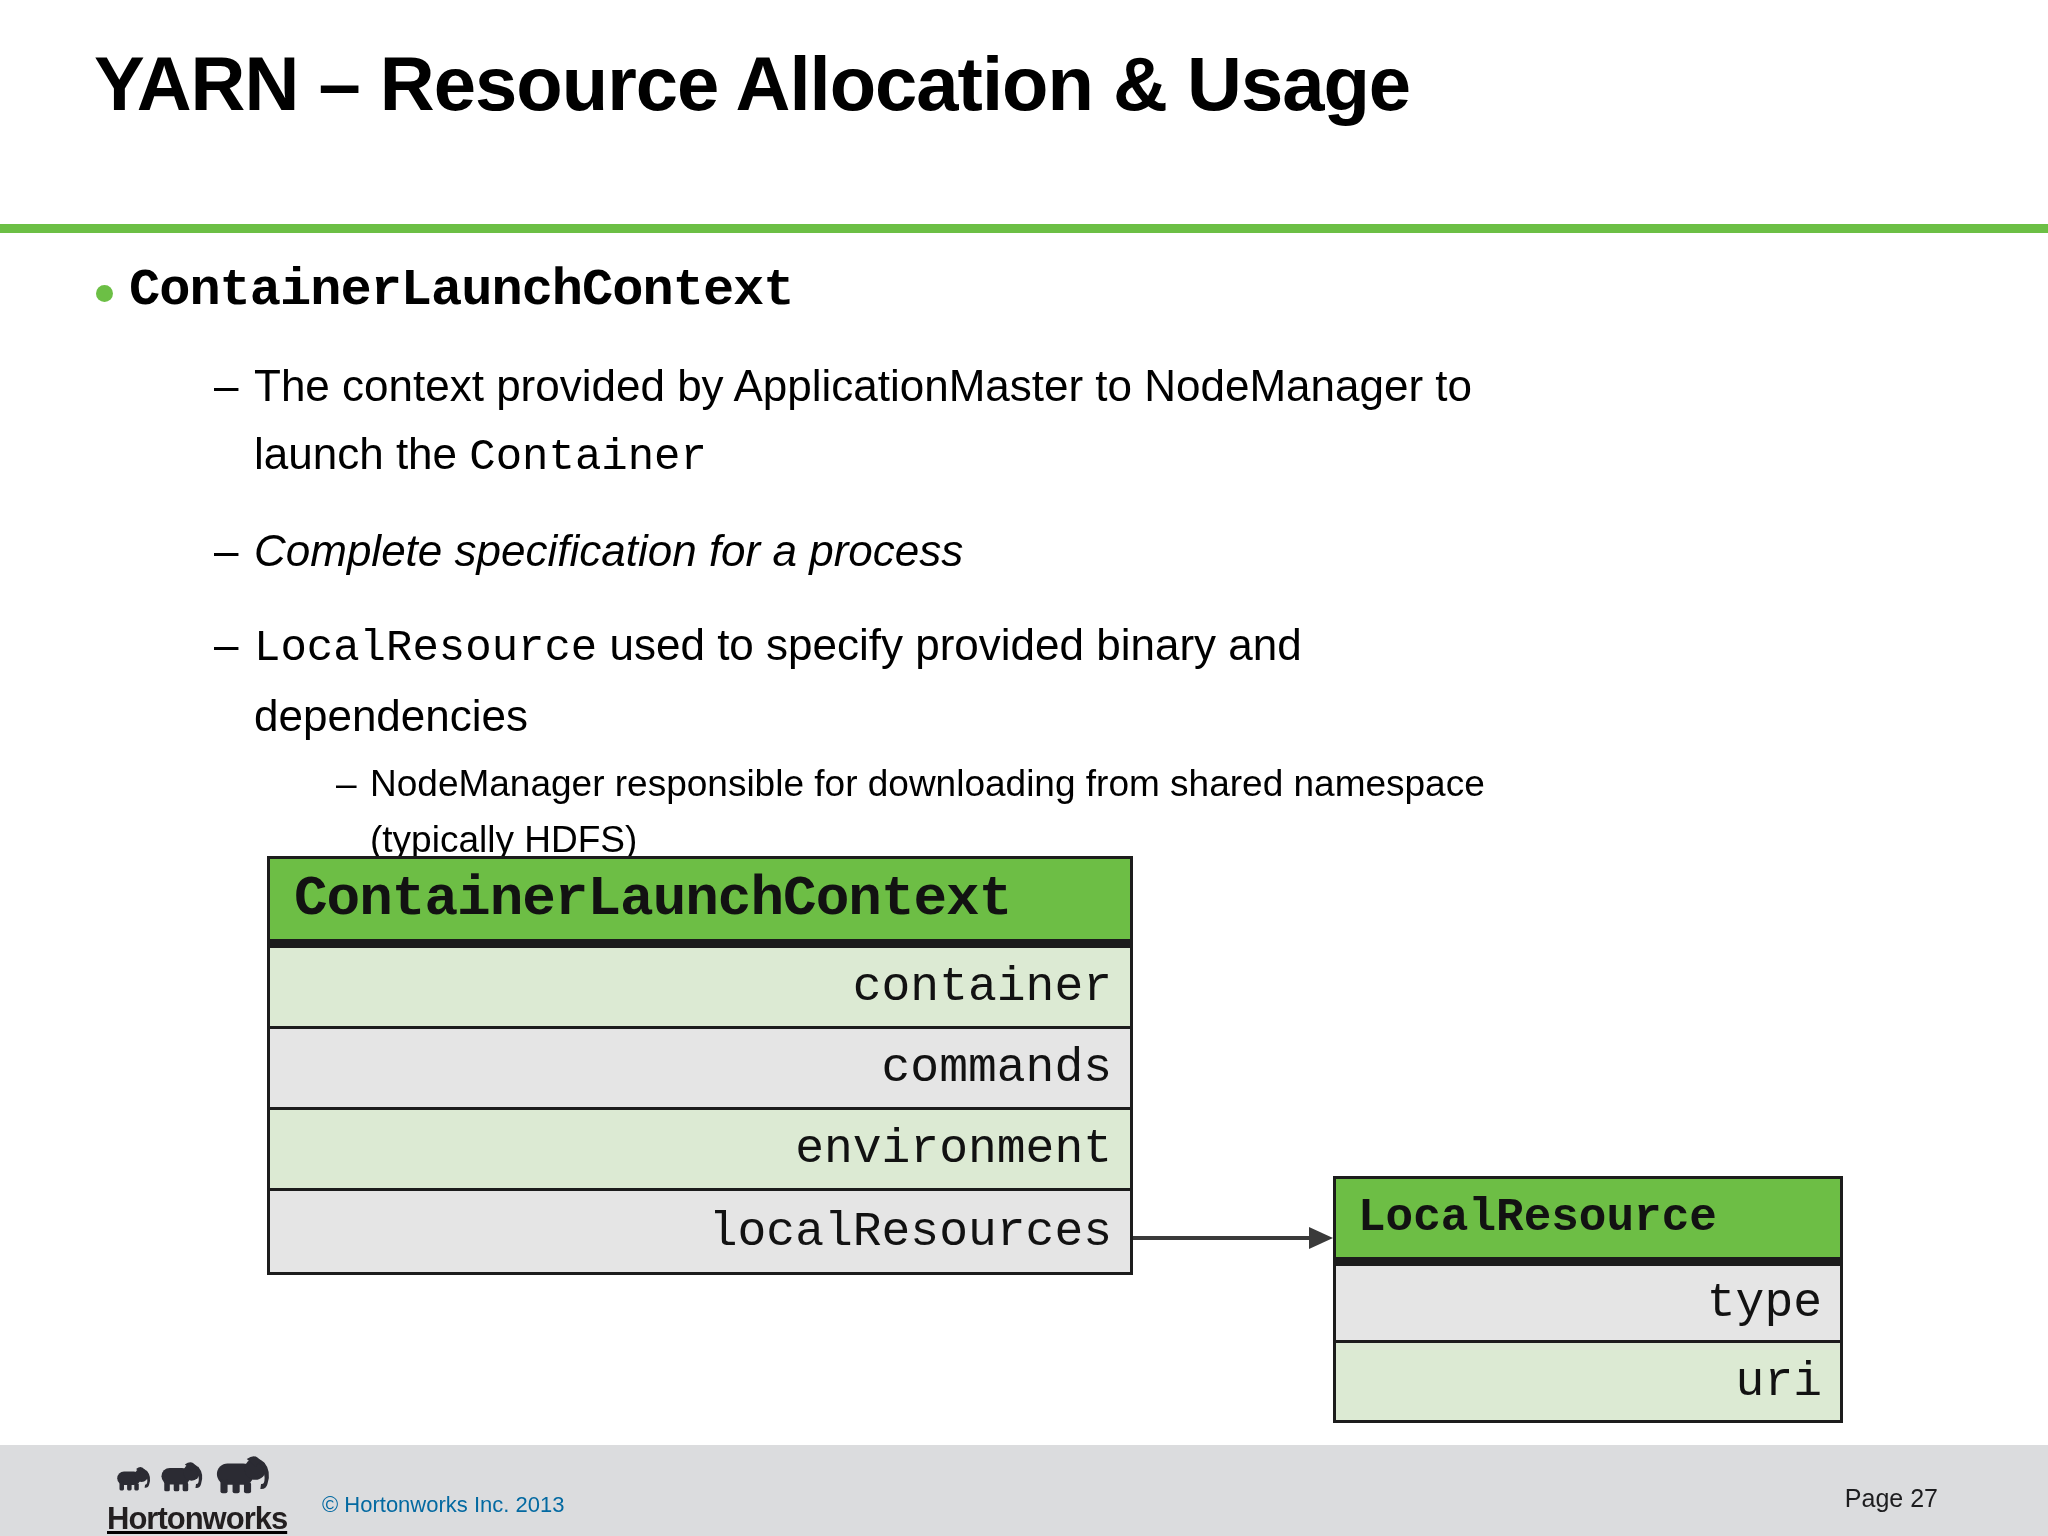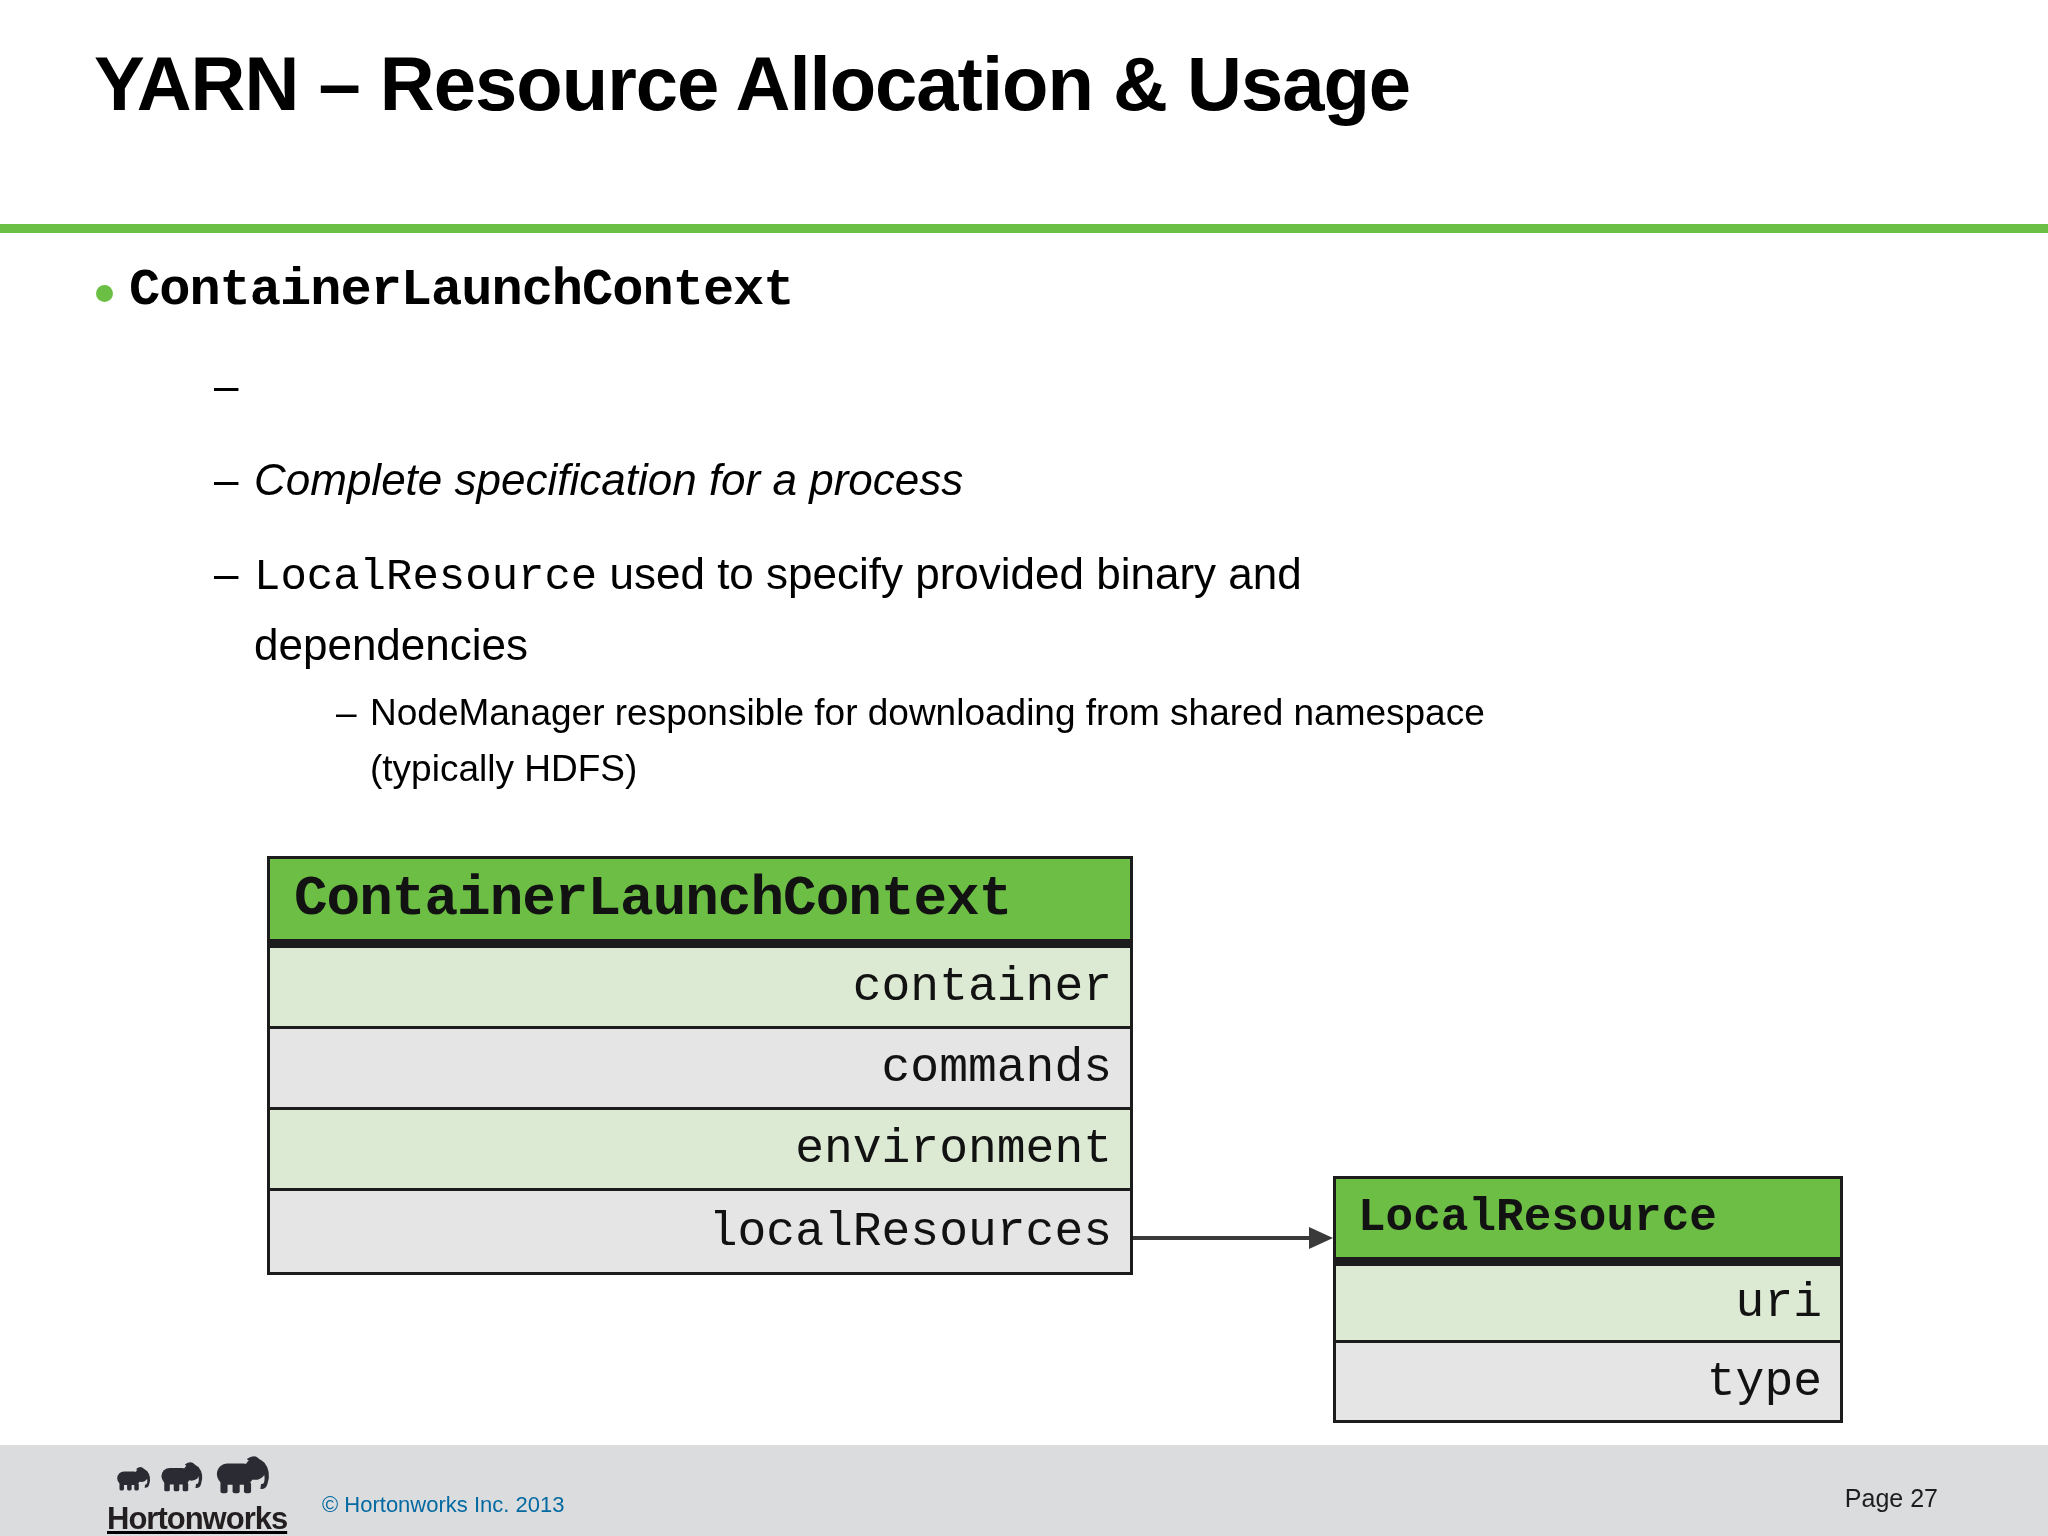--- a/index.html
+++ b/index.html
@@ -103,20 +103,24 @@
 
 <div class="content">
 
   <div class="l1">
     <span class="dot"></span>
     <span class="l1-text">ContainerLaunchContext</span>
   </div>
 
   <div class="l2">
     <span class="dash">–</span>
+    <span>
+      <span>The context provided by ApplicationMaster to NodeManager to</span><br>
+      <span>launch the </span><span class="mono">Container</span>
+    </span>
   </div>
 
   <div class="l2">
     <span class="dash">–</span>
     <span class="italic">Complete specification for a process</span>
   </div>
 
   <div class="l2">
     <span class="dash">–</span>
     <span>
@@ -146,22 +150,22 @@
 </div>
 
 <svg class="assoc-arrow" width="202" height="32">
   <line x1="0" y1="16" x2="178" y2="16" stroke="#3a3a3a" stroke-width="4"></line>
   <polygon points="176,5 200,16 176,27" fill="#3a3a3a"></polygon>
 </svg>
 
 <div class="uml lr">
   <div class="hd">LocalResource</div>
   <div class="rows">
+    <div class="row shade-b">type</div>
     <div class="row shade-a">uri</div>
-    <div class="row shade-b">type</div>
   </div>
 </div>
 
 <div class="footer"></div>
 
 <div class="logo">
   <svg width="220" height="48" viewBox="0 0 240 62">
     <defs>
       <g id="ele" fill="#2b2b33">
         <rect x="8" y="16" width="52" height="30" rx="15"></rect>

